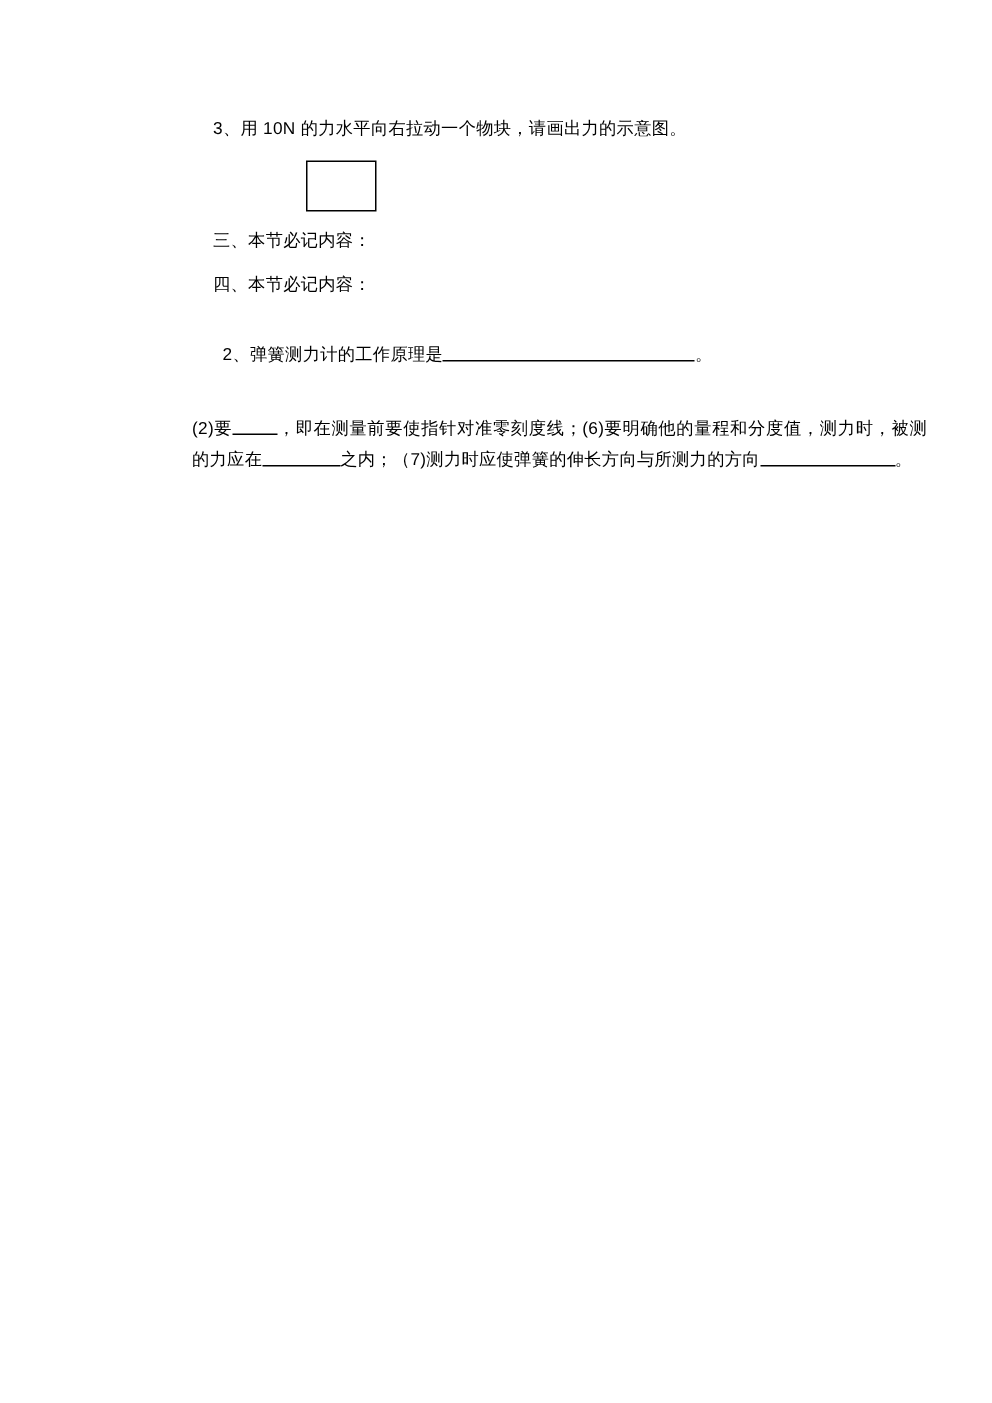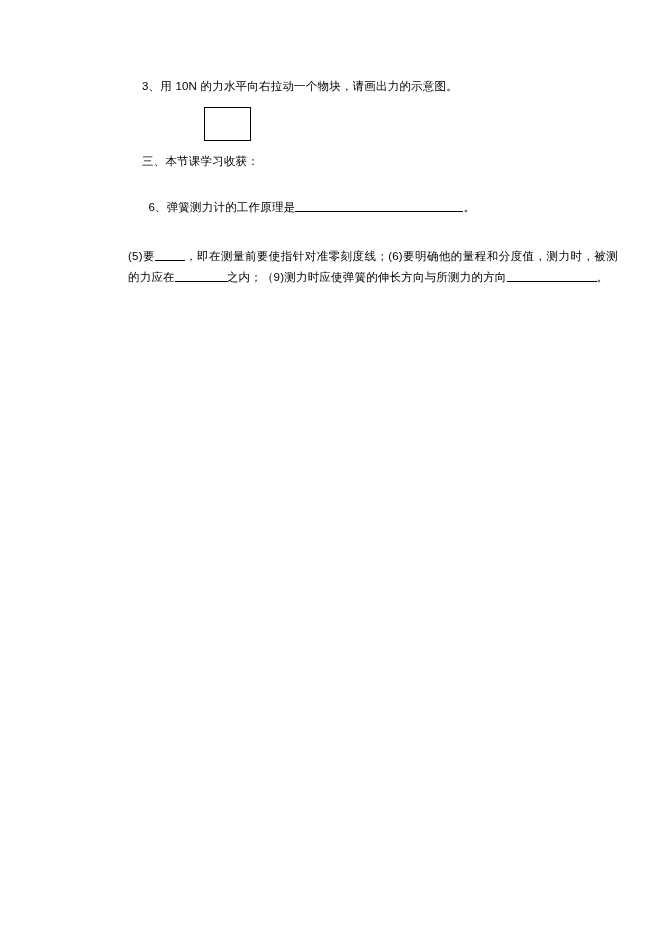--- a/index.html
+++ b/index.html
@@ -96,26 +96,27 @@
 
 <div class="page">
   <div class="content">
 
     <div class="line indent">3、用 10N 的力水平向右拉动一个物块，请画出力的示意图。</div>
 
     <div class="box-wrap">
       <div class="rect"></div>
     </div>
 
-    <div class="line indent">三、本节课学习收获：</div>
+    <div class="line indent">三、本节必记内容：</div>
 
+    <div class="line indent">四、本节必记内容：</div>
 
     <div class="line indent">
-      <span>6、弹簧测力计的工作原理是</span><span class="blank-long"></span><span>。</span>
+      <span>2、弹簧测力计的工作原理是</span><span class="blank-long"></span><span>。</span>
     </div>
 
 
     <div class="para">
-      <span class="first">(5)要</span><span class="blank-short"></span><span>，即在测量前要使指针对准零刻度线；(6)要明确他的量程和分度值，测力</span><span>时，被测的力应在</span><span class="blank-mid"></span><span>之内；（9)测力时应使弹簧的伸长方向与所测力的方向</span><span class="blank-tail"></span><span>。</span>
+      <span class="first">(2)要</span><span class="blank-short"></span><span>，即在测量前要使指针对准零刻度线；(6)要明确他的量程和分度值，测力</span><span>时，被测的力应在</span><span class="blank-mid"></span><span>之内；（7)测力时应使弹簧的伸长方向与所测力的方向</span><span class="blank-tail"></span><span>。</span>
     </div>
 
   </div>
 </div>
 
 </body></html>

